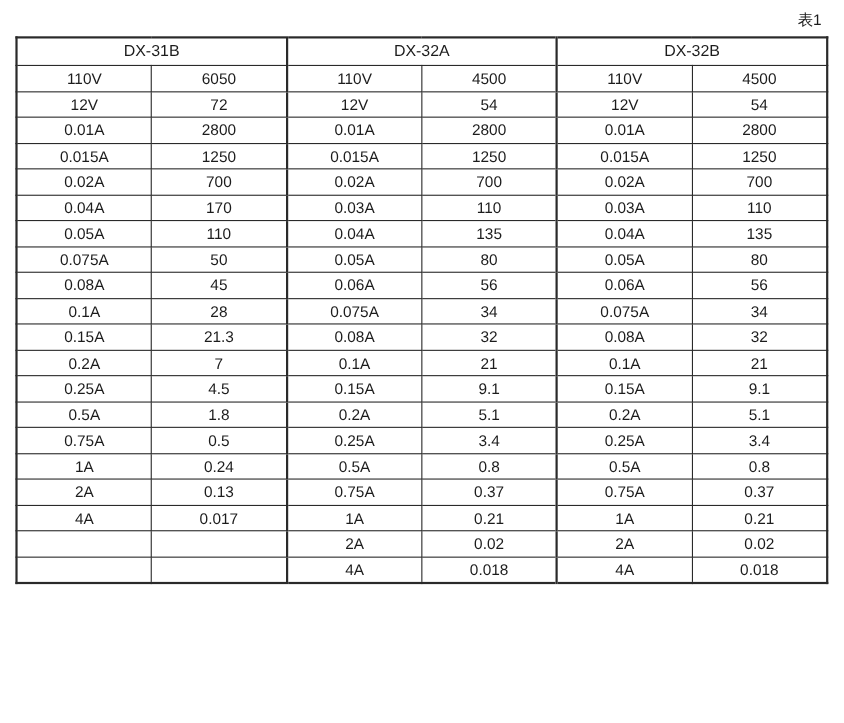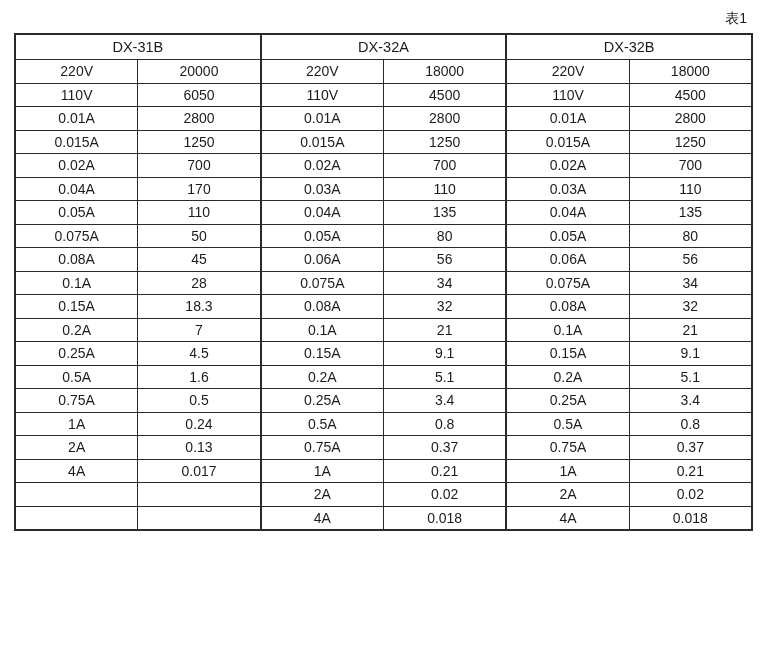--- a/index.html
+++ b/index.html
@@ -82,36 +82,36 @@
     </colgroup>
     <thead>
       <tr class="group-header-row">
         <th colspan="2">DX-31B</th>
         <th colspan="2">DX-32A</th>
         <th colspan="2">DX-32B</th>
       </tr>
     </thead>
     <tbody>
         <tr>
-          <td>220V</td>
-          <td>20000</td>
-          <td>220V</td>
-          <td>18000</td>
-          <td>220V</td>
-          <td>18000</td>
-        </tr>
-        <tr>
           <td>110V</td>
           <td>6050</td>
           <td>110V</td>
           <td>4500</td>
           <td>110V</td>
           <td>4500</td>
         </tr>
         <tr>
+          <td>12V</td>
+          <td>72</td>
+          <td>12V</td>
+          <td>54</td>
+          <td>12V</td>
+          <td>54</td>
+        </tr>
+        <tr>
           <td>0.01A</td>
           <td>2800</td>
           <td>0.01A</td>
           <td>2800</td>
           <td>0.01A</td>
           <td>2800</td>
         </tr>
         <tr>
           <td>0.015A</td>
           <td>1250</td>
@@ -163,21 +163,21 @@
         <tr>
           <td>0.1A</td>
           <td>28</td>
           <td>0.075A</td>
           <td>34</td>
           <td>0.075A</td>
           <td>34</td>
         </tr>
         <tr>
           <td>0.15A</td>
-          <td>18.3</td>
+          <td>21.3</td>
           <td>0.08A</td>
           <td>32</td>
           <td>0.08A</td>
           <td>32</td>
         </tr>
         <tr>
           <td>0.2A</td>
           <td>7</td>
           <td>0.1A</td>
           <td>21</td>
@@ -187,21 +187,21 @@
         <tr>
           <td>0.25A</td>
           <td>4.5</td>
           <td>0.15A</td>
           <td>9.1</td>
           <td>0.15A</td>
           <td>9.1</td>
         </tr>
         <tr>
           <td>0.5A</td>
-          <td>1.6</td>
+          <td>1.8</td>
           <td>0.2A</td>
           <td>5.1</td>
           <td>0.2A</td>
           <td>5.1</td>
         </tr>
         <tr>
           <td>0.75A</td>
           <td>0.5</td>
           <td>0.25A</td>
           <td>3.4</td>

